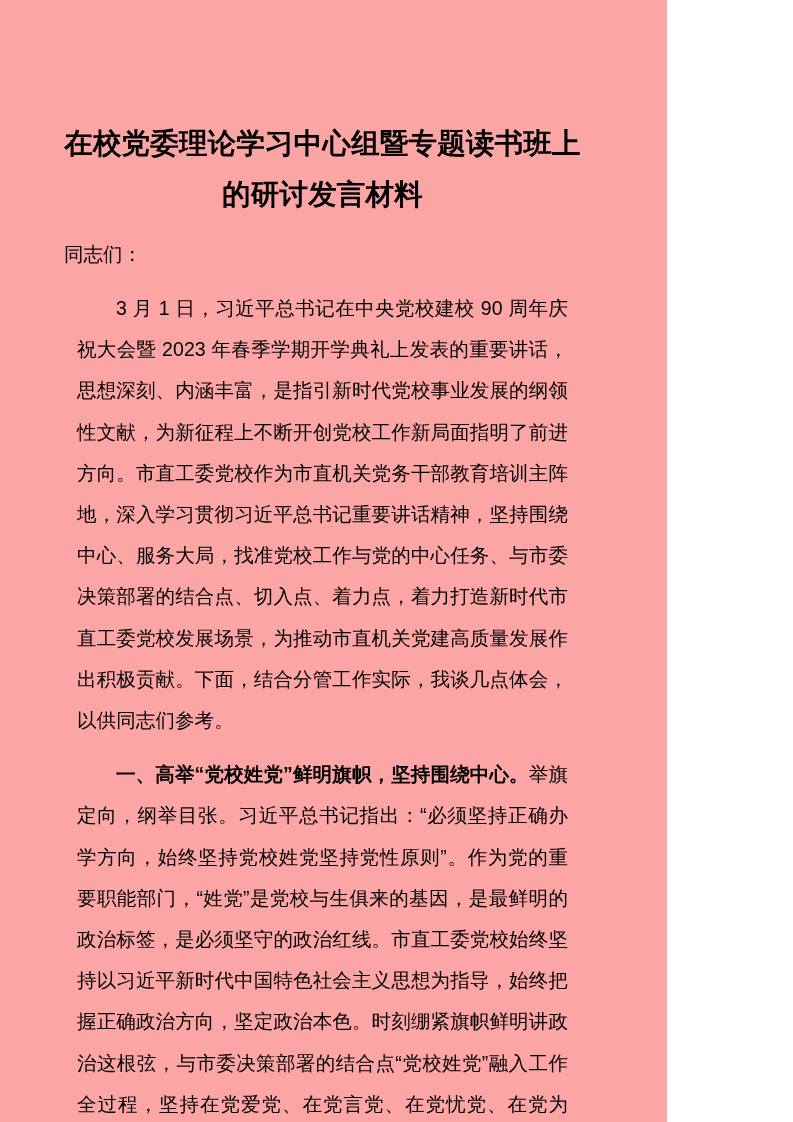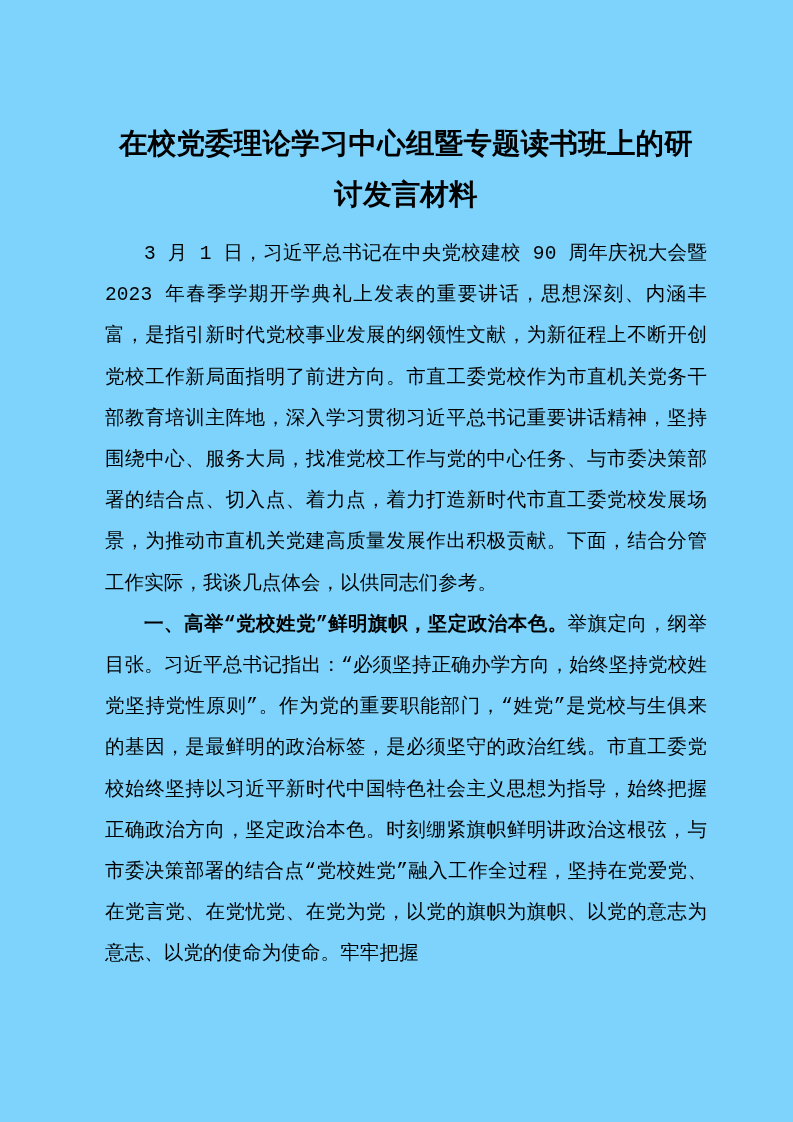--- a/index.html
+++ b/index.html
@@ -9,48 +9,48 @@
   }
   body {
     width: 793px;
     height: 1122px;
     font-family: "DejaVu Sans", "Liberation Sans", sans-serif;
     color: #000000;
     overflow: hidden;
   }
   .page {
     position: relative;
-    width: 793px;
+    width: 667px;
     height: 1122px;
     box-sizing: border-box;
-    padding: 118px 86px 40px 105px;
-    background: #7dd3fc;
+    padding: 118px 86px 40px 64px;
+    background: #fca5a5;
   }
   .doc-title {
     font-family: "DejaVu Sans", "Liberation Sans", sans-serif;
     font-weight: bold;
     font-size: 28.5px;
     line-height: 51px;
     text-align: center;
     letter-spacing: 0.2px;
     margin: 0 0 14px 0;
     color: #000000;
   }
   .salutation {
     font-size: 19.5px;
     line-height: 41px;
     margin: 0;
     text-align: left;
     font-family: "DejaVu Serif", "Liberation Serif", serif;
   }
   p.body-par {
-    font-family: Liberation Mono, monospace;
+    font-family: Liberation Sans, sans-serif;
     font-size: 19.5px;
     line-height: 41.2px;
-    margin: 0;
+    margin: 13px;
     text-align: justify;
     text-justify: inter-ideograph;
     text-indent: 39px;
     color: #000000;
     letter-spacing: 0.1px;
   }
   .strong-lead {
     font-weight: bold;
   }
   
@@ -58,18 +58,19 @@
     overflow: hidden;
   }
 </style>
 </head>
 <body>
 
 <div class="page">
 
   <h1 class="doc-title">在校党委理论学习中心组暨专题读书班上的研讨发言材料</h1>
 
+  <p class="salutation">同志们：</p>
 
   <p class="body-par">3 月 1 日，习近平总书记在中央党校建校 90 周年庆祝大会暨 2023 年春季学期开学典礼上发表的重要讲话，思想深刻、内涵丰富，是指引新时代党校事业发展的纲领性文献，为新征程上不断开创党校工作新局面指明了前进方向。市直工委党校作为市直机关党务干部教育培训主阵地，深入学习贯彻习近平总书记重要讲话精神，坚持围绕中心、服务大局，找准党校工作与党的中心任务、与市委决策部署的结合点、切入点、着力点，着力打造新时代市直工委党校发展场景，为推动市直机关党建高质量发展作出积极贡献。下面，结合分管工作实际，我谈几点体会，以供同志们参考。</p>
 
-  <p class="body-par clip"><span class="strong-lead">一、高举“党校姓党”鲜明旗帜，坚定政治本色。</span><span>举旗定向，纲举目张。习近平总书记指出：“必须坚持正确办学方向，始终坚持党校姓党坚持党性原则”。作为党的重要职能部门，“姓党”是党校与生俱来的基因，是最鲜明的政治标签，是必须坚守的政治红线。市直工委党校始终坚持以习近平新时代中国特色社会主义思想为指导，始终把握正确政治方向，坚定政治本色。时刻绷紧旗帜鲜明讲政治这根弦，与市委决策部署的结合点“党校姓党”融入工作全过程，坚持在党爱党、在党言党、在党忧党、在党为党，以党的旗帜为旗帜、以党的意志为意志、以党的使命为使命。牢牢把握</span></p>
+  <p class="body-par clip"><span class="strong-lead">一、高举“党校姓党”鲜明旗帜，坚持围绕中心。</span><span>举旗定向，纲举目张。习近平总书记指出：“必须坚持正确办学方向，始终坚持党校姓党坚持党性原则”。作为党的重要职能部门，“姓党”是党校与生俱来的基因，是最鲜明的政治标签，是必须坚守的政治红线。市直工委党校始终坚持以习近平新时代中国特色社会主义思想为指导，始终把握正确政治方向，坚定政治本色。时刻绷紧旗帜鲜明讲政治这根弦，与市委决策部署的结合点“党校姓党”融入工作全过程，坚持在党爱党、在党言党、在党忧党、在党为党，以党的旗帜为旗帜、以党的意志为意志、以党的使命为使命。牢牢把握</span></p>
 
 </div>
 
 </body></html>

